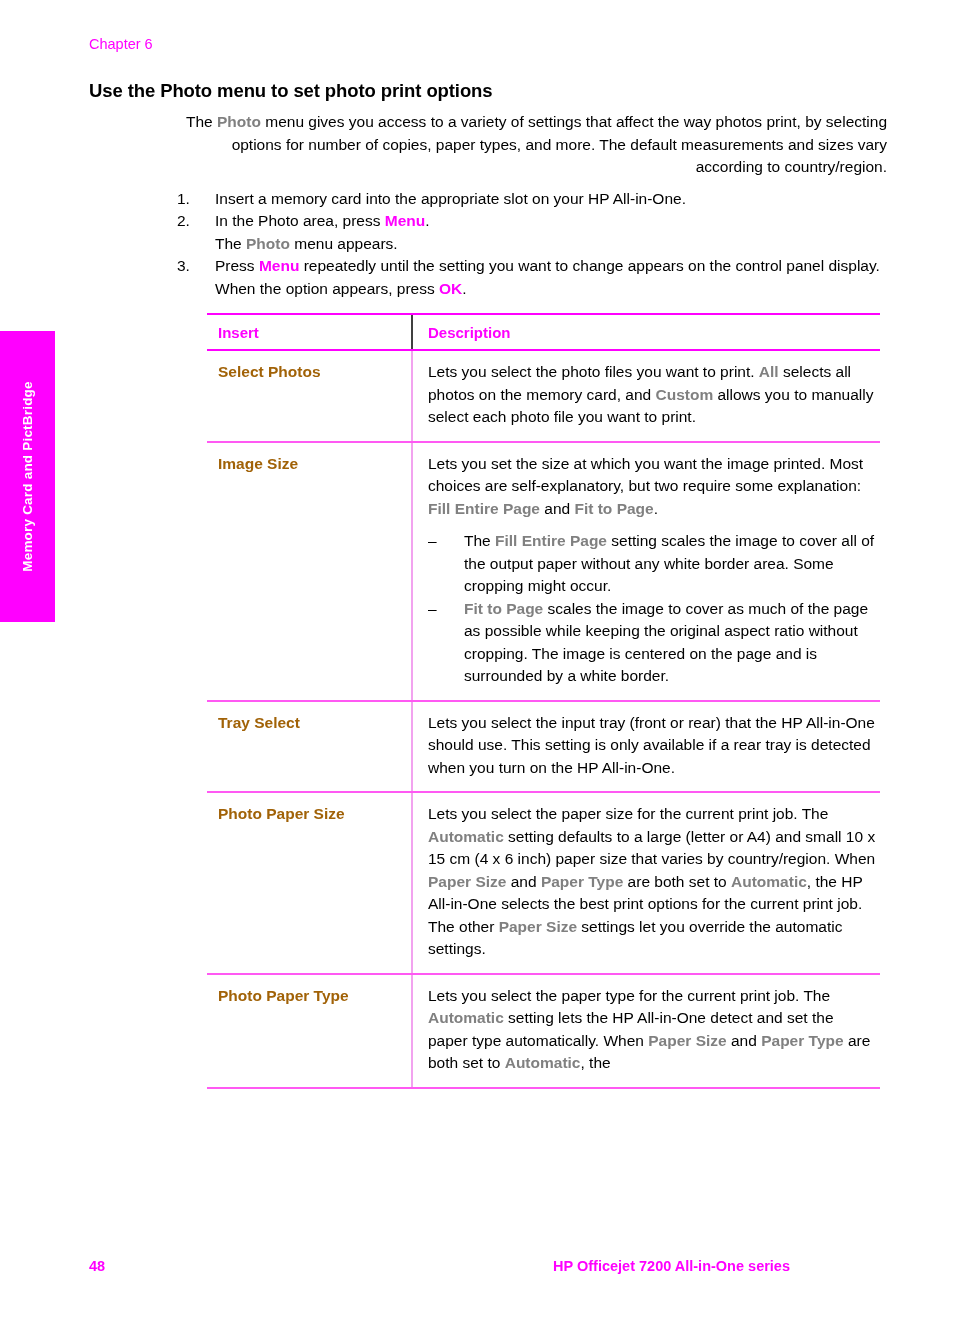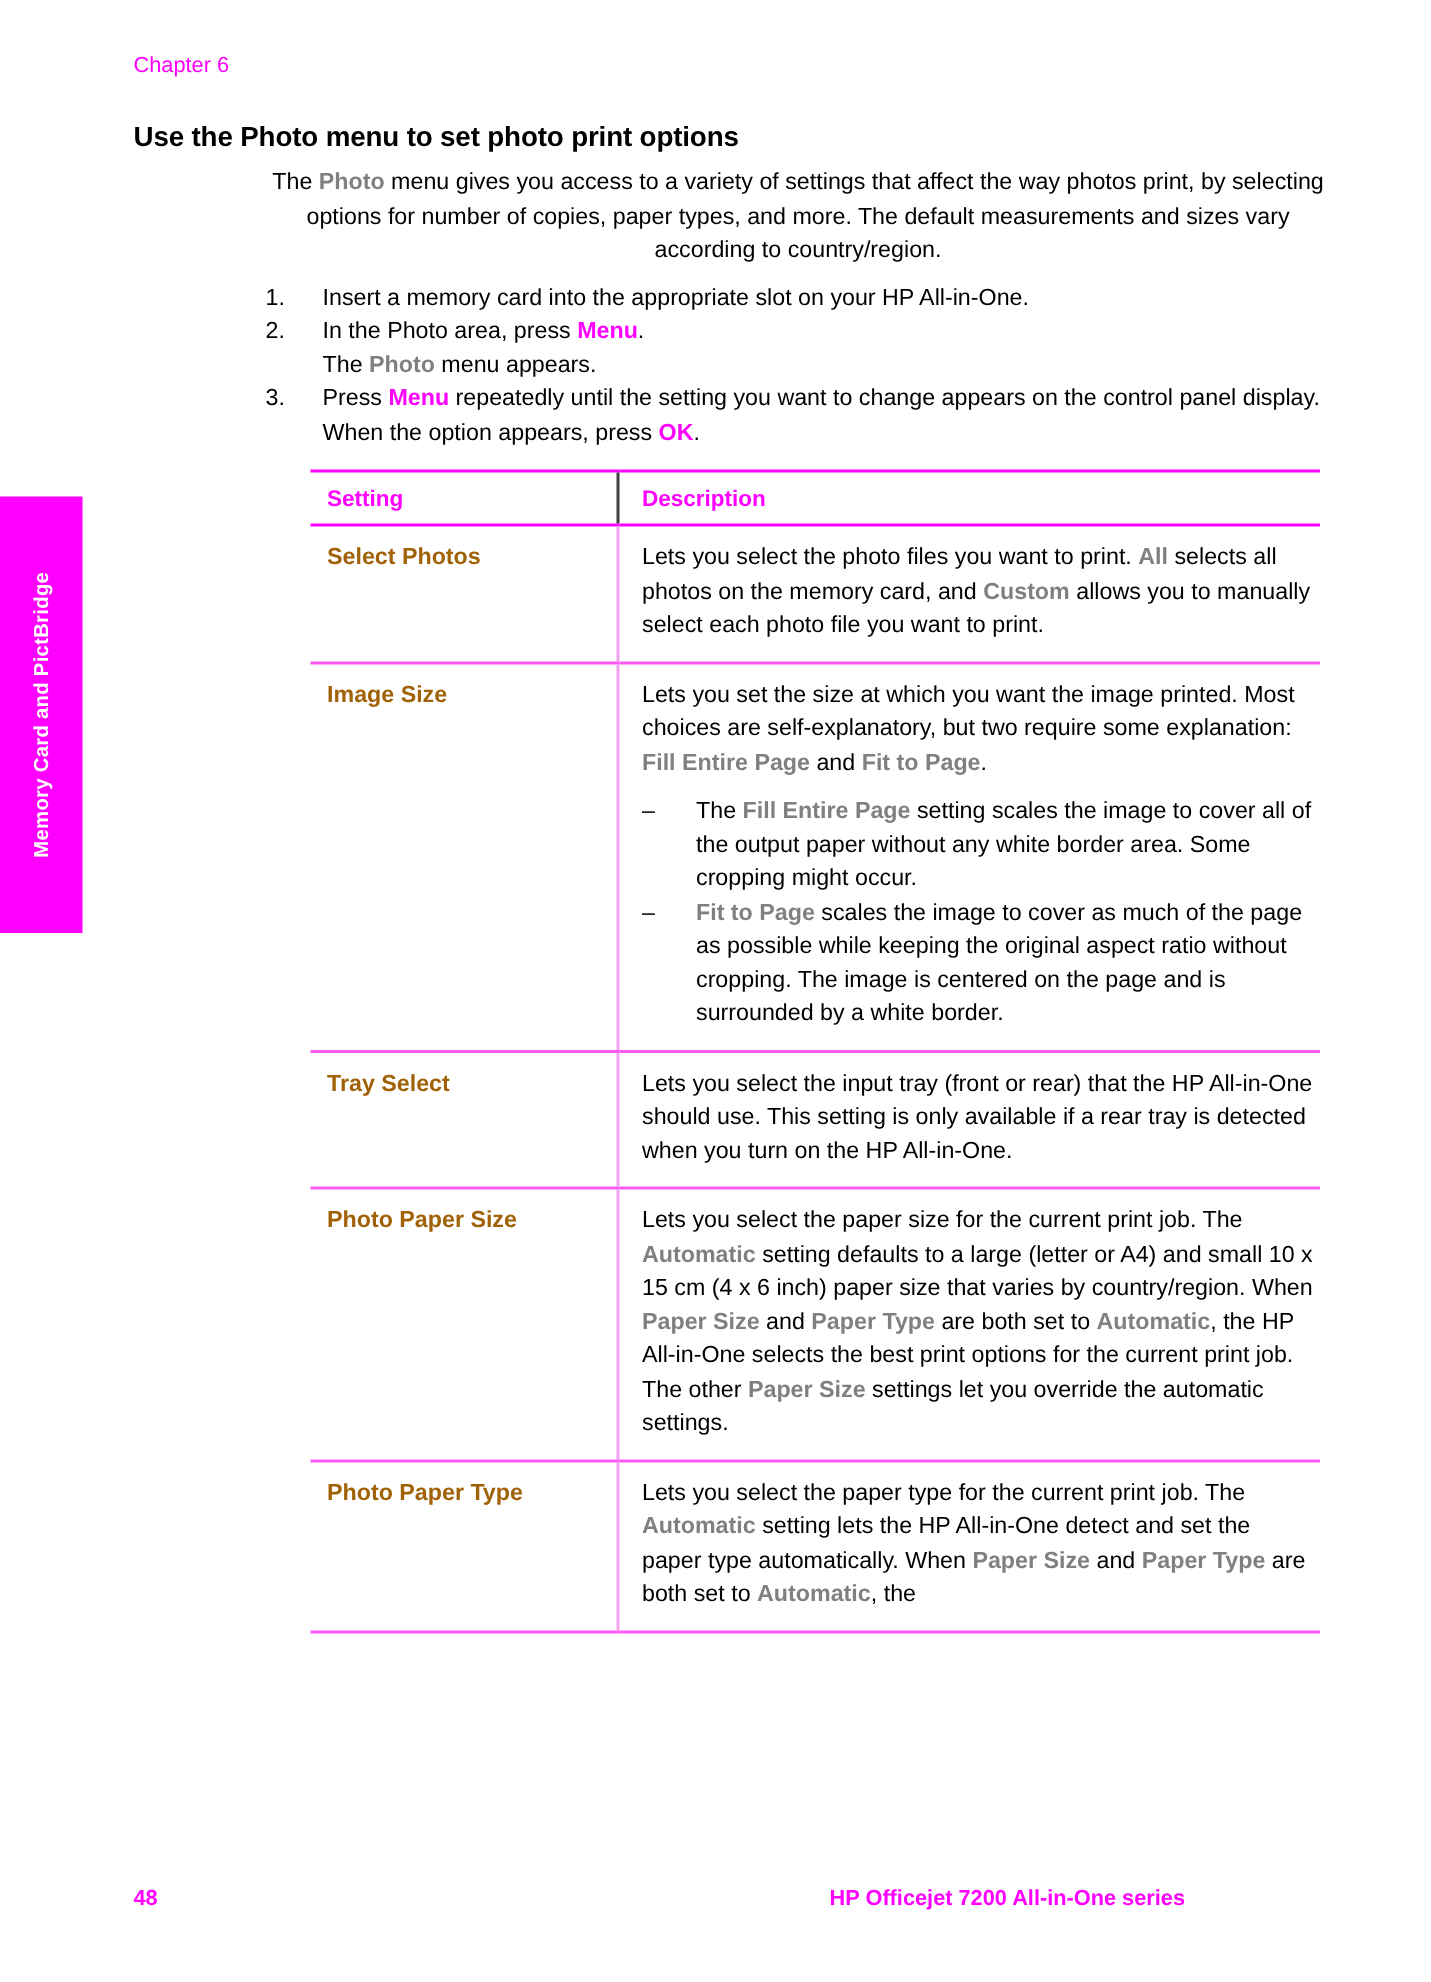--- a/index.html
+++ b/index.html
@@ -77,21 +77,21 @@
     position: absolute;
     left: 177px;
     top: 111px;
     width: 710px;
   }
 
   .intro {
     font-size: 15.5px;
     line-height: 22.5px;
     margin: 0 0 9px 0;
-    text-align: center;
+    text-align: right;
   }
 
   
   ol.steps {
     list-style: none;
     margin: 0;
     padding: 0;
   }
   ol.steps > li {
     position: relative;
@@ -248,21 +248,21 @@
 
   </div>
 
   <table class="settings">
     <colgroup>
         <col class="c1">
         <col class="c2">
       </colgroup>
     <thead>
       <tr>
-        <th>Setting</th>
+        <th>Insert</th>
         <th class="desc-head">Description</th>
       </tr>
     </thead>
     <tbody>
 
       <tr>
         <td class="setting-name">Select Photos</td>
         <td class="desc">
           <p><span>Lets you select the photo files you want to print. </span><span class="ui-gray">All</span><span> selects all photos on the memory card, and </span><span class="ui-gray">Custom</span><span> allows you to manually select each photo file you want to print.</span></p>
         </td>

